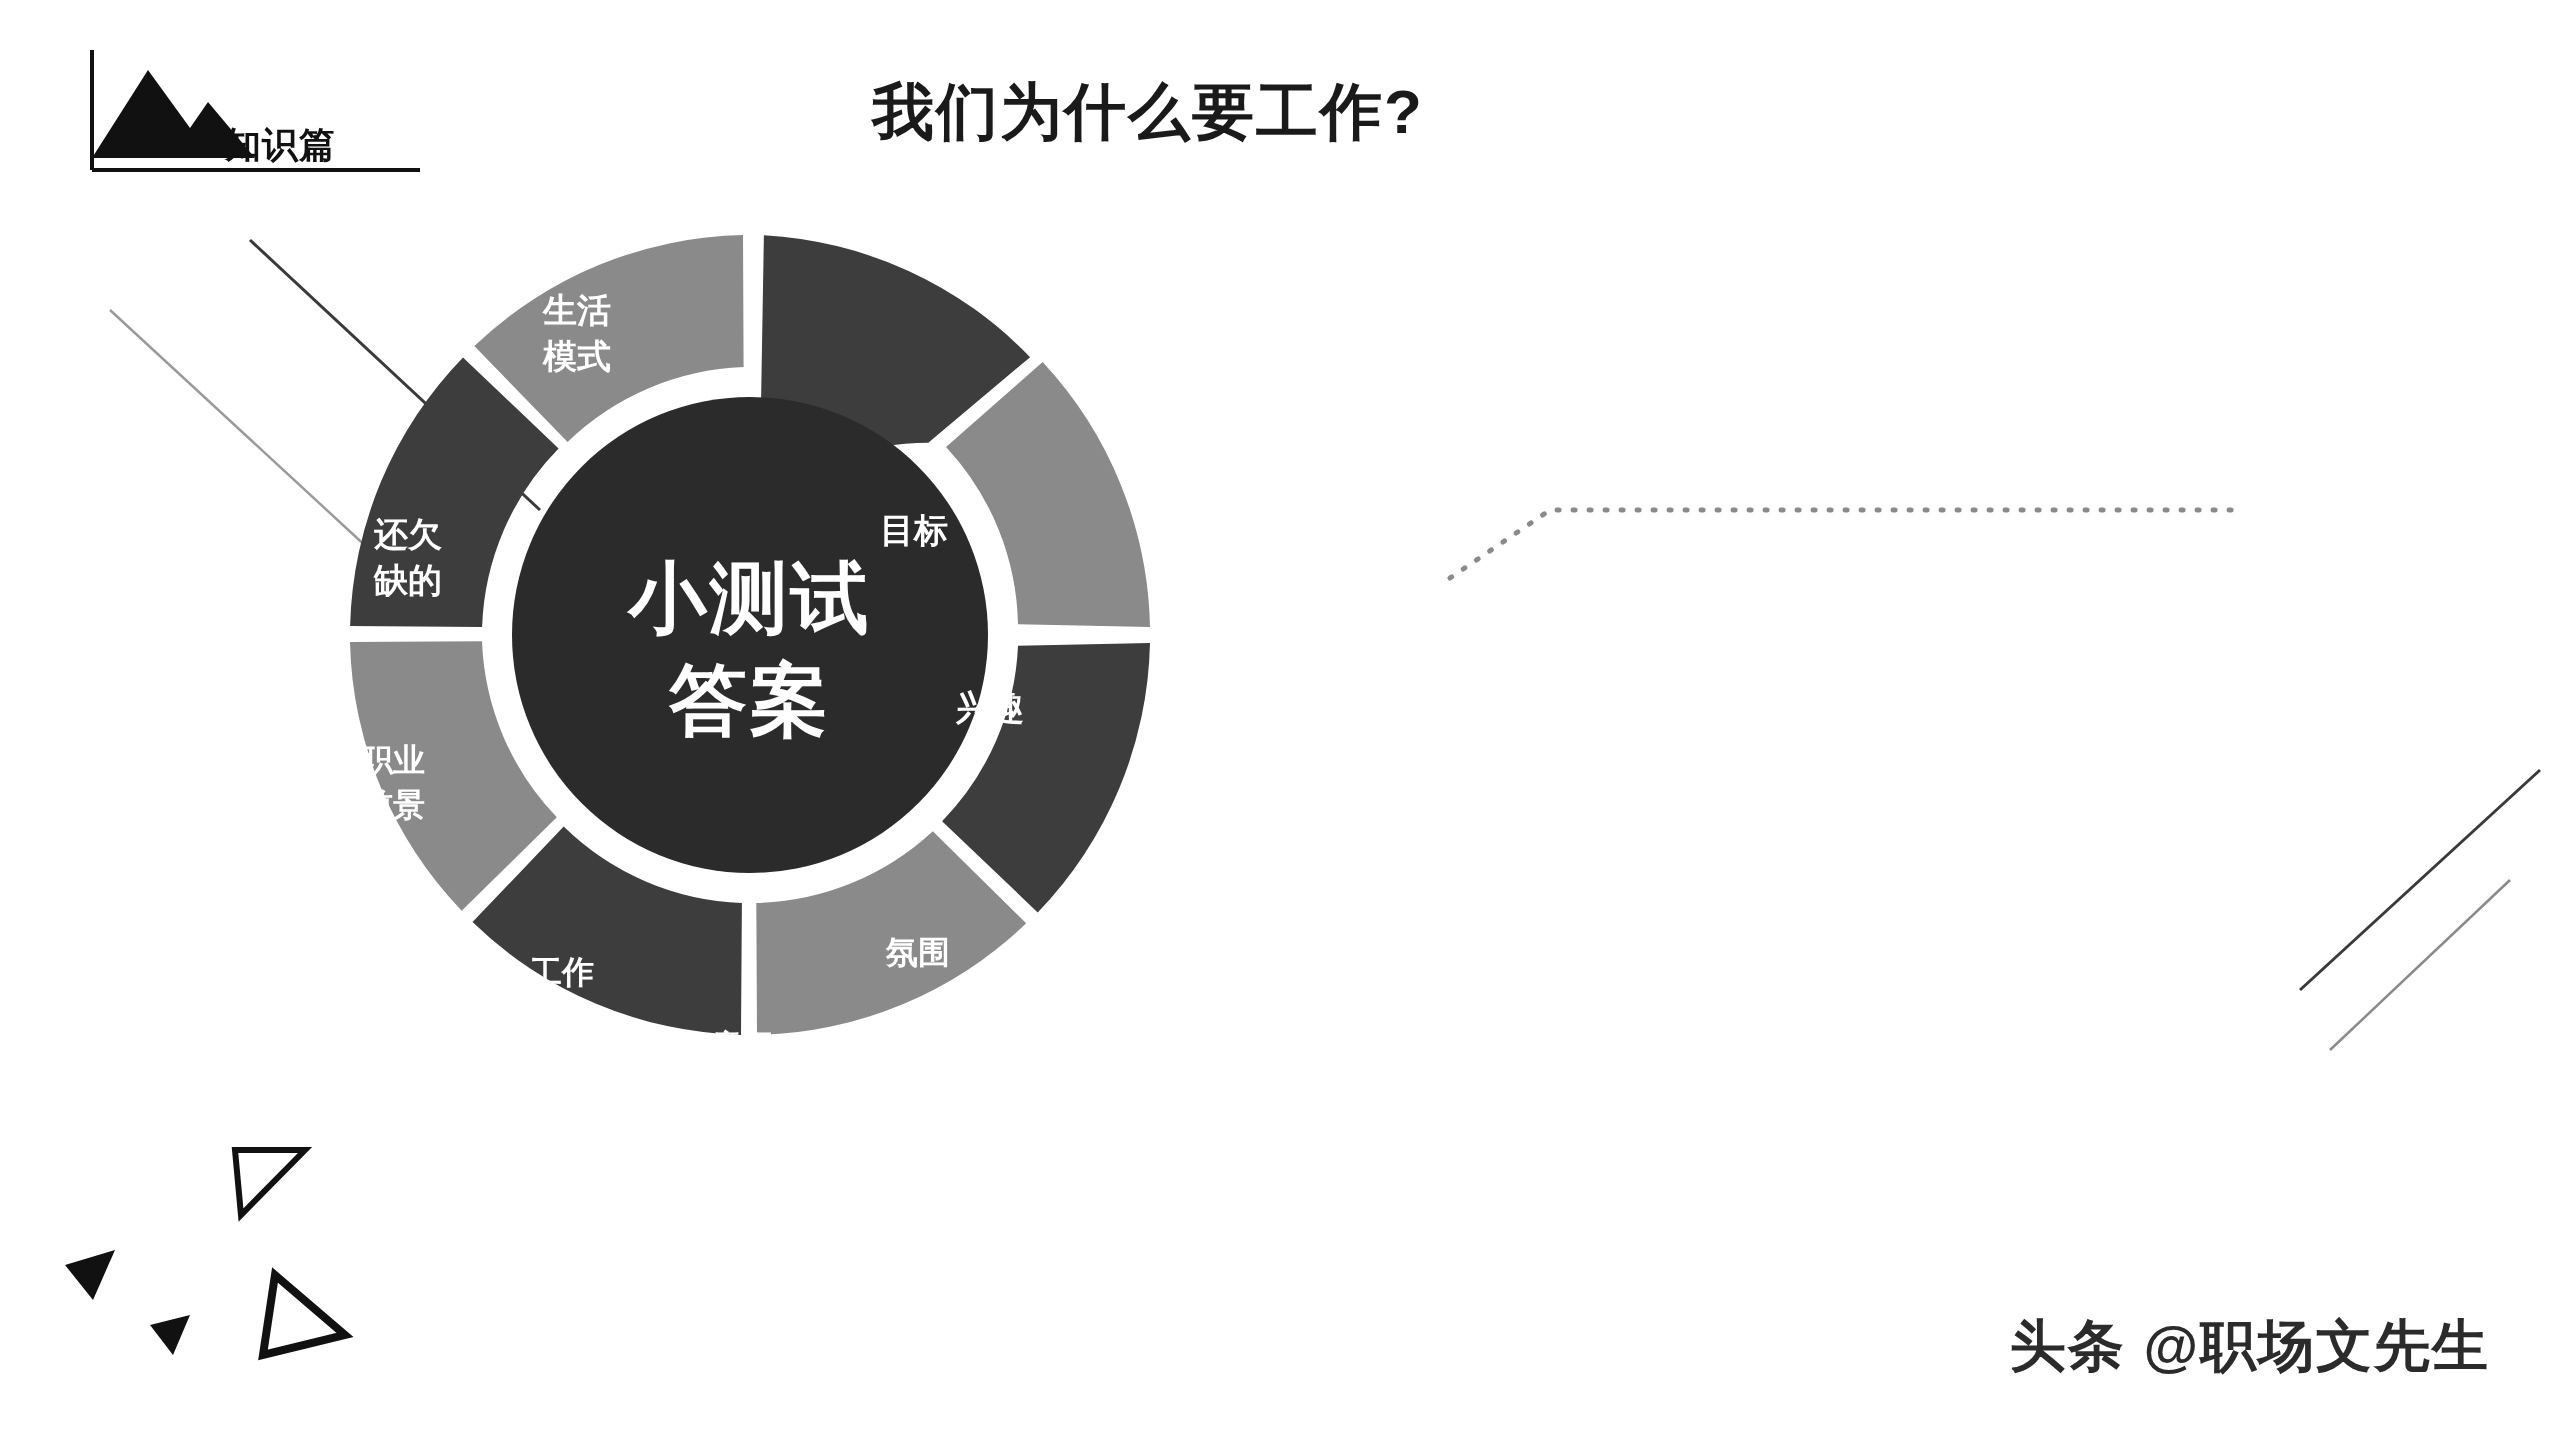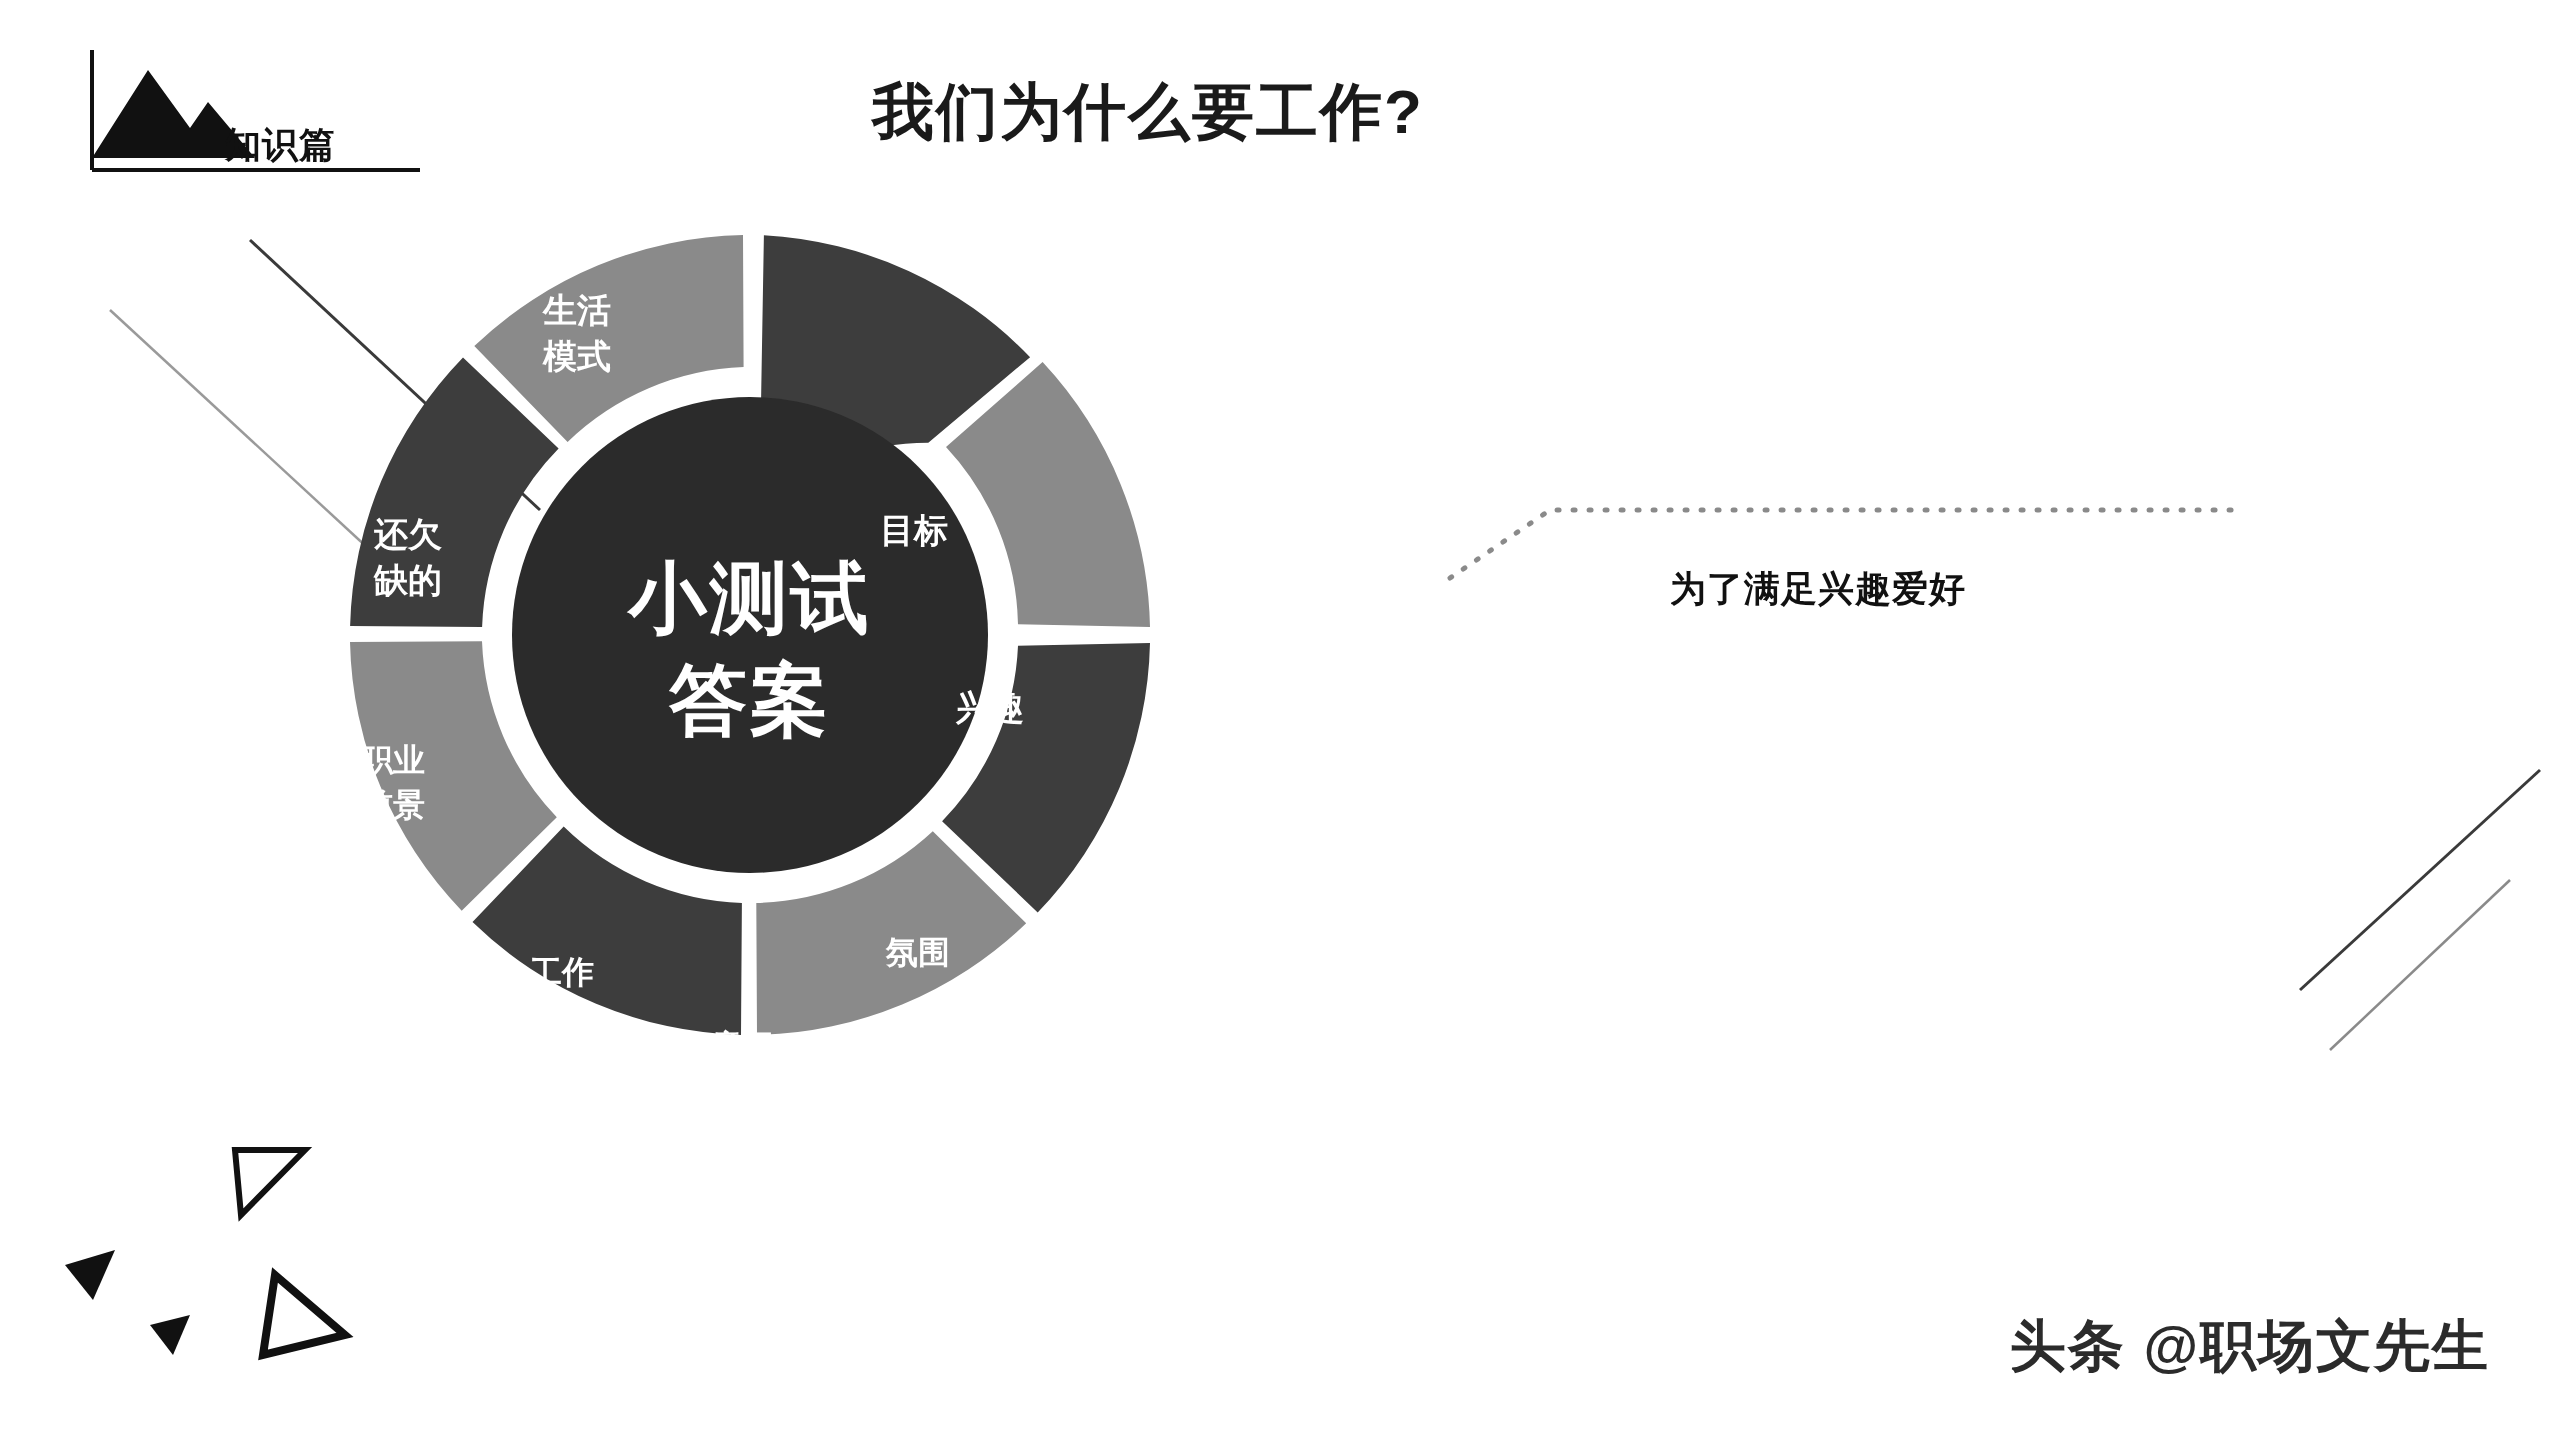--- a/index.html
+++ b/index.html
@@ -202,16 +202,15 @@
     <text class="center-label" x="420" y="410">小测试</text>
     <text class="center-label" x="420" y="512">答案</text>
   </svg>
 </div>
 
 <svg id="connector" viewBox="0 0 830 120">
   <polyline points="20,108 120,40 810,40" fill="none" stroke="#8a8a8a" stroke-width="5" stroke-linecap="round" stroke-dasharray="2 14"></polyline>
 </svg>
 
 <div id="answers">
-  <div class="answer-item">为了满足兴趣爱好</div>
 </div>
 
 <div id="watermark">头条 @职场文先生</div>
 
 </body></html>

